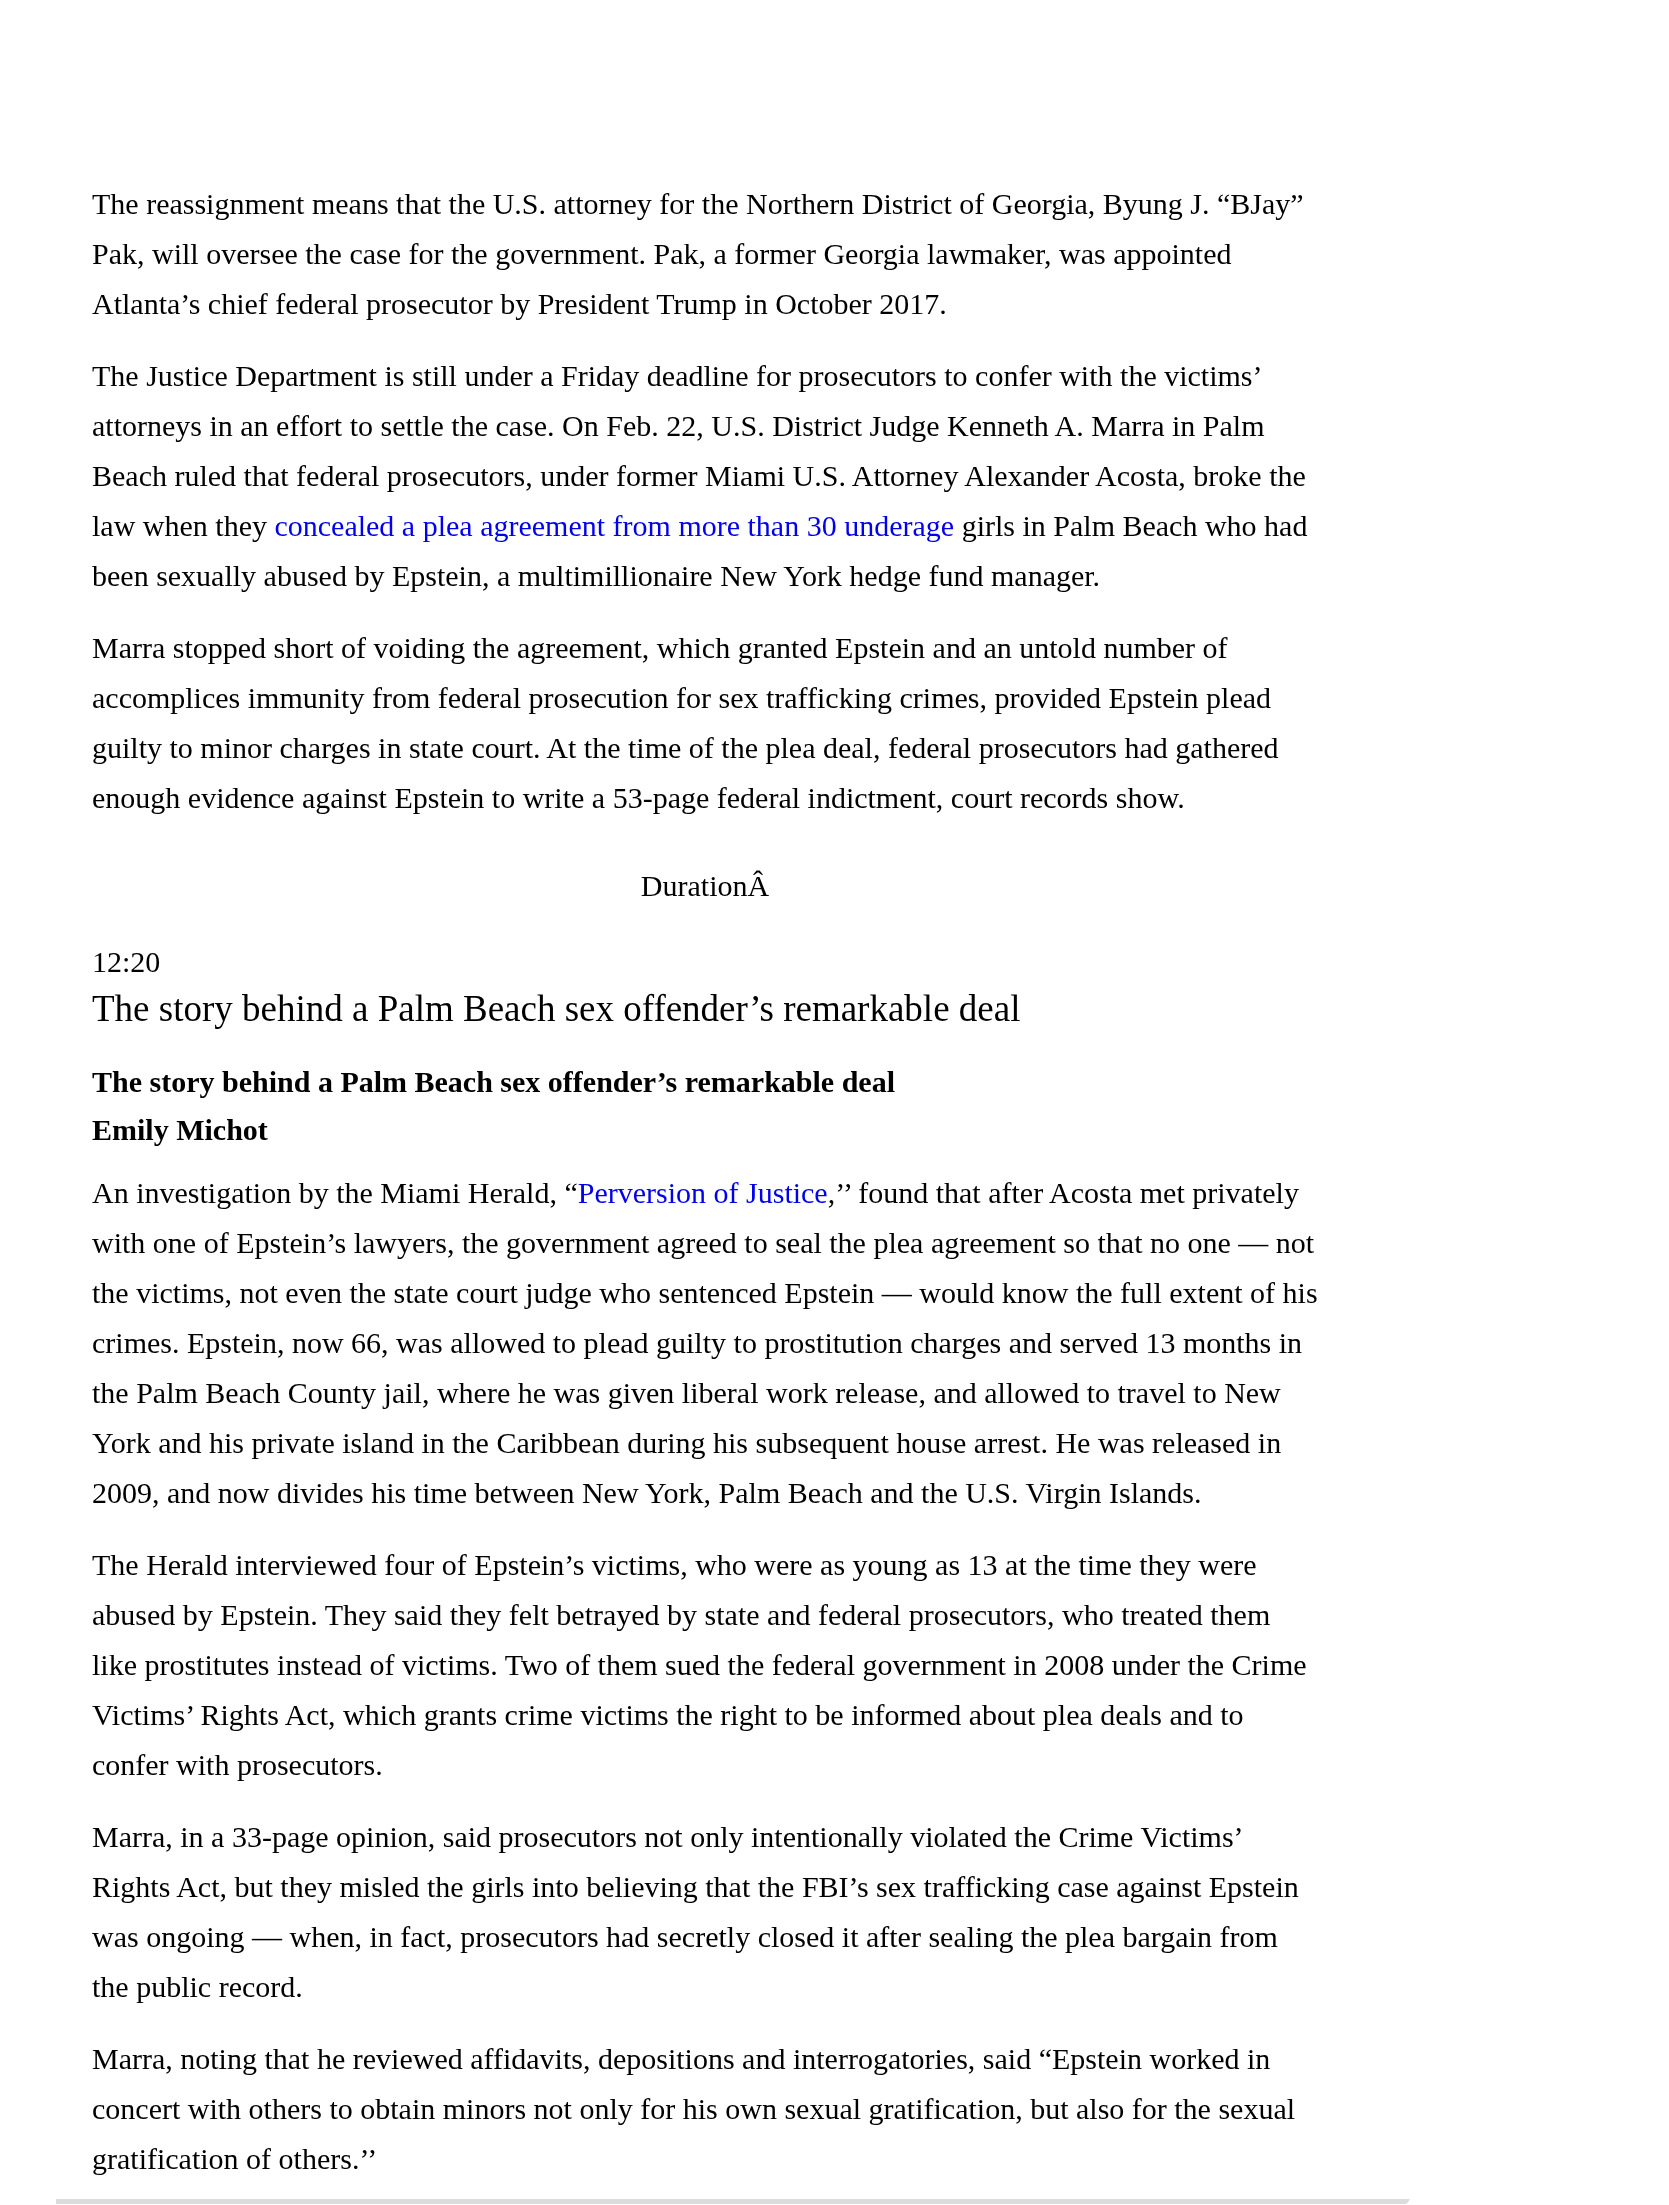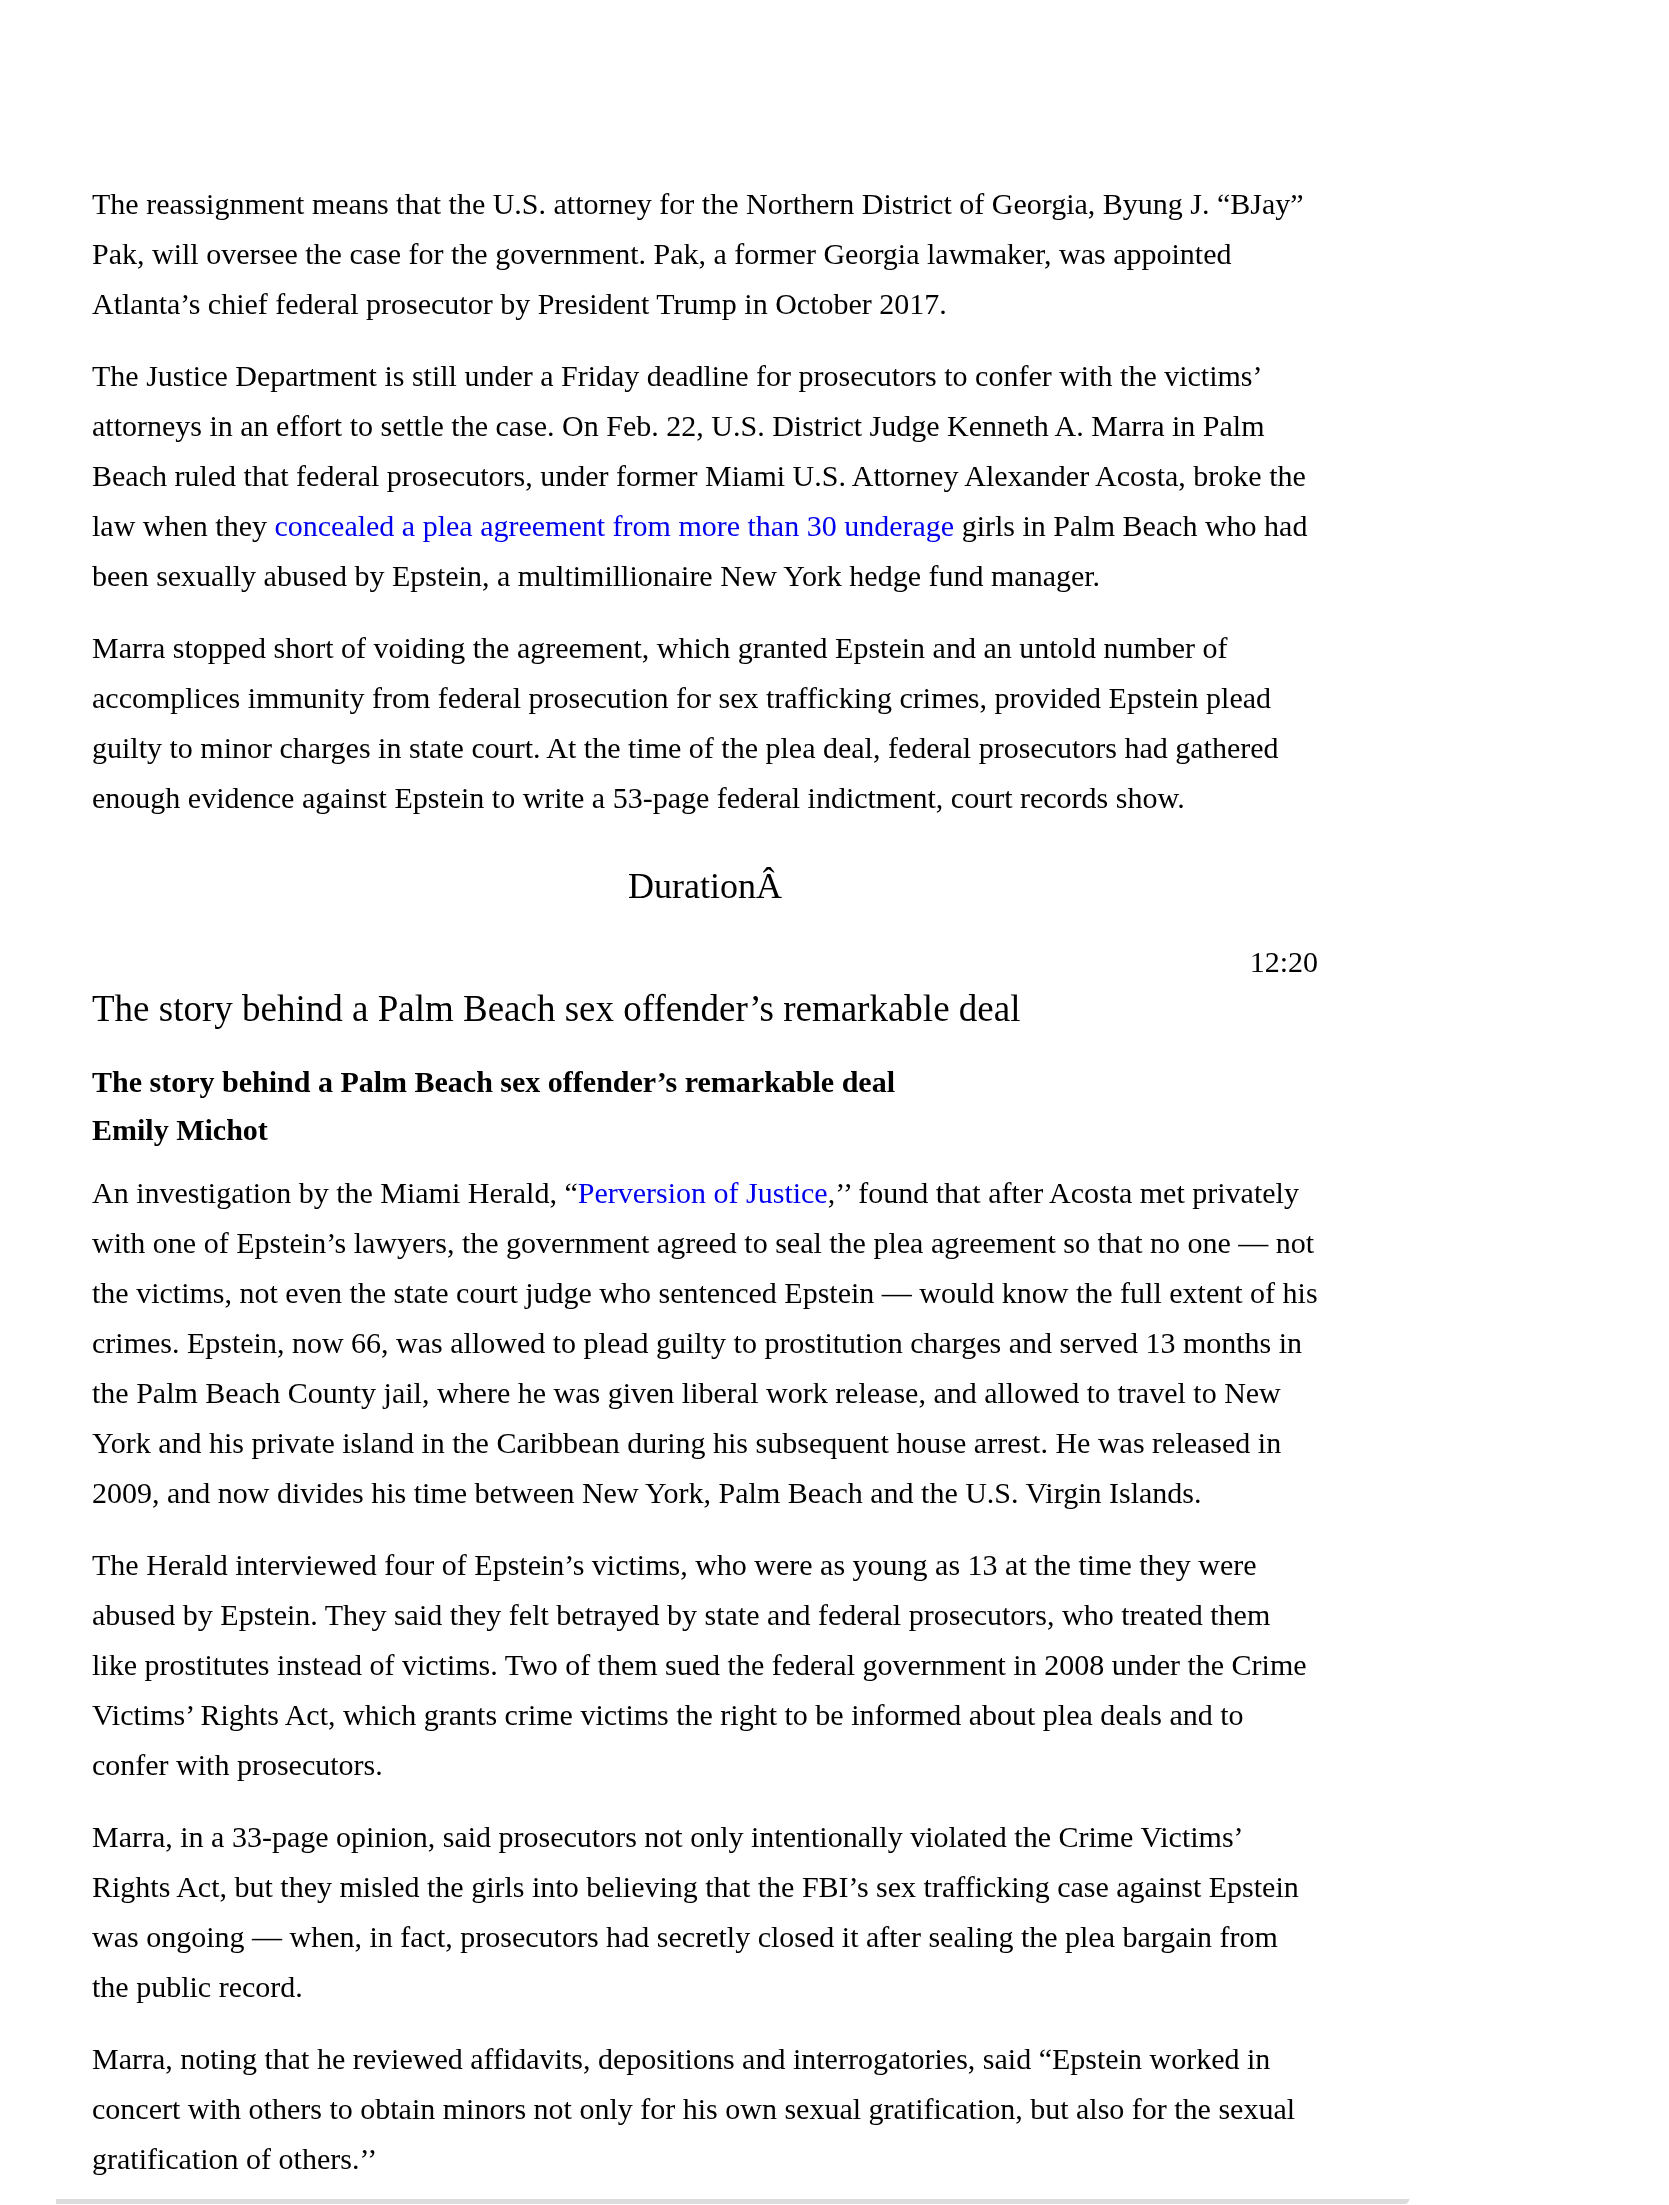--- a/index.html
+++ b/index.html
@@ -30,30 +30,30 @@
     text-decoration: none;
     cursor: pointer;
   }
   h2.play-video {
     font-size: 35px;
     line-height: 41px;
     font-weight: 400;
     margin: 17px 0 0 0;
   }
   p.duration-label {
-    font-size: 36px;
+    font-size: 30px;
     line-height: 50px;
     margin: 38px 0 0 0;
     text-align: center;
   }
   p.duration-value {
     font-size: 30px;
     line-height: 50px;
     margin: 26px 0 0 0;
-    text-align: right;
+    text-align: left;
   }
   h1.headline {
     font-size: 37px;
     line-height: 42px;
     font-weight: 400;
     margin: 1.3px 0 0 0;
   }
   p.caption-title {
     font-size: 30px;
     line-height: 46px;

